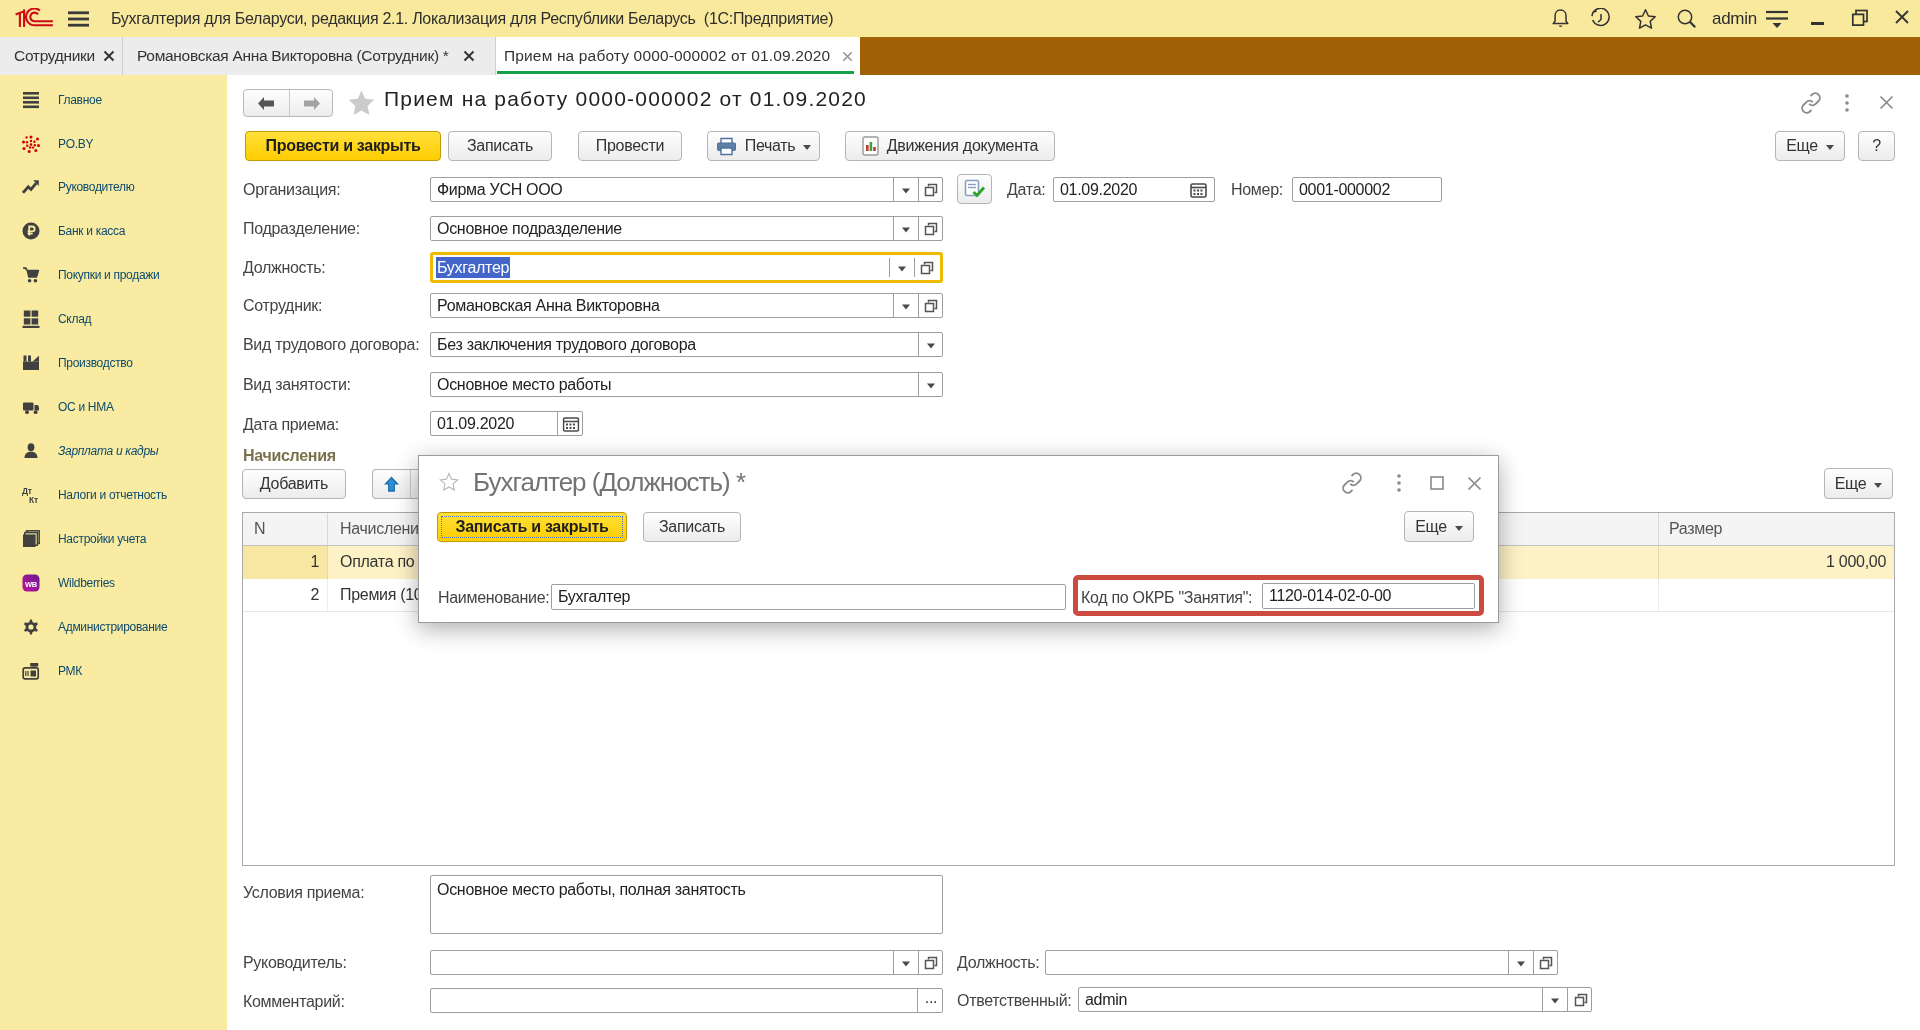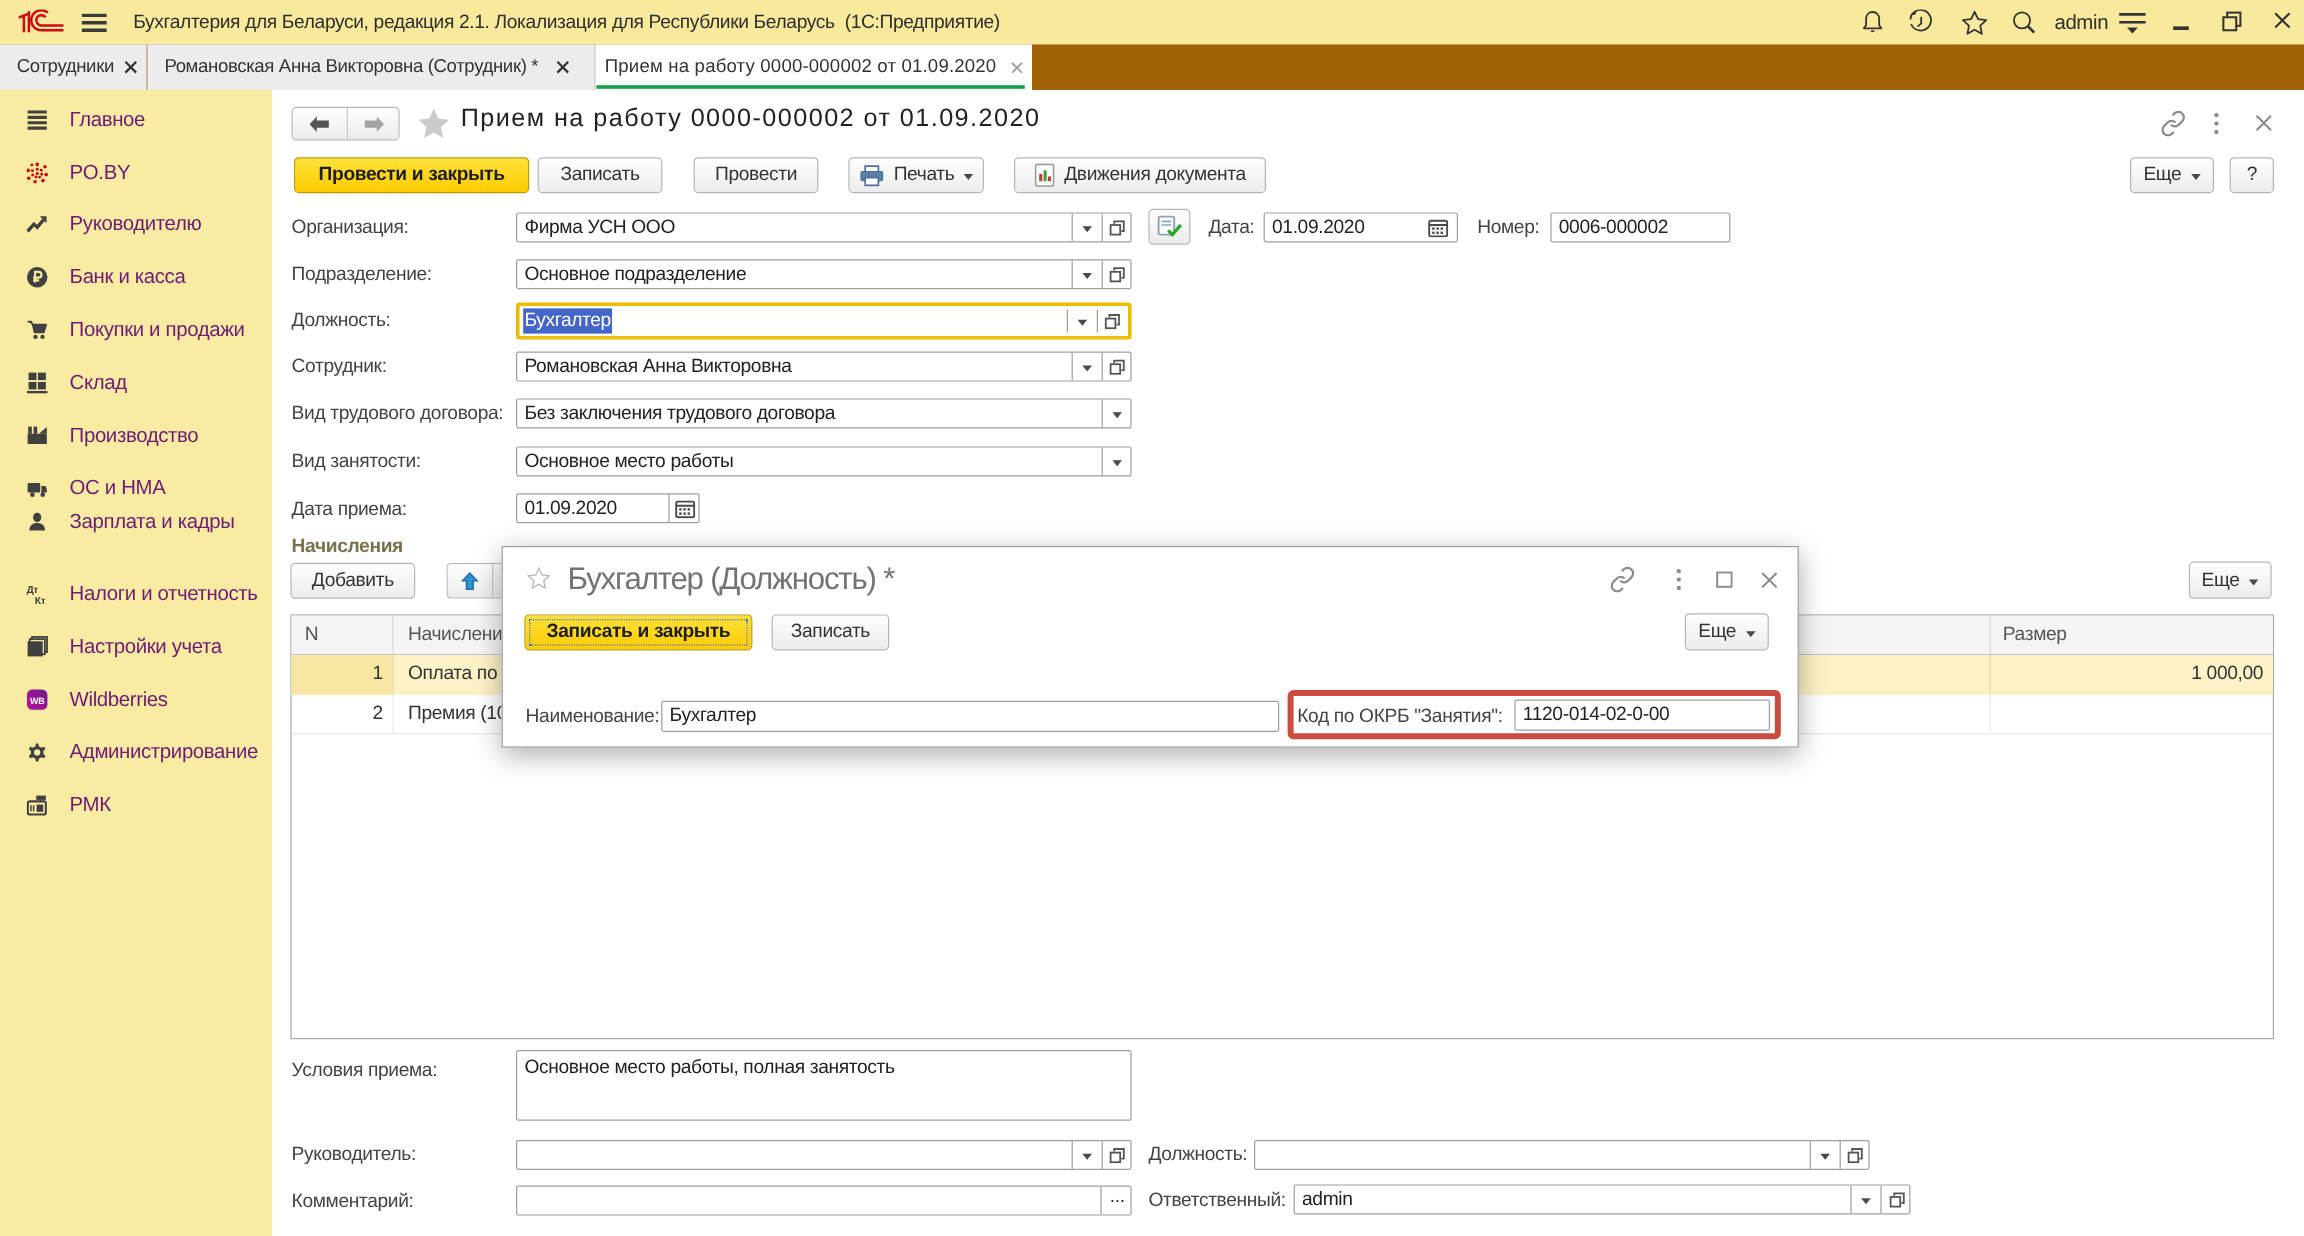--- a/index.html
+++ b/index.html
@@ -15,21 +15,21 @@
 #tabbar { left:0; top:37px; width:1920px; height:38px; background:#a16207; }
 .tab { position:absolute; top:0; height:38px; background:#ececec; color:#333; font-size:15.5px; }
 .tab .tx { position:absolute; top:10px; left:14px; white-space:nowrap; }
 #tab3 { background:#ffffff; }
 #tab3 .green { position:absolute; left:1px; bottom:1px; height:3px; background:#15a049; }
 .tabsep { position:absolute; top:0; width:1px; height:38px; background:#cfcfcf; }
 
 #sidebar { left:0; top:75px; width:227px; height:955px; background:#f9eba1; }
 .mi { position:absolute; left:0; width:227px; height:44px; }
 .mi .ic { position:absolute; left:22px; top:50%; transform:translateY(-50%); width:18px; height:18px; }
-.mi .tx { position:absolute; left:58px; top:50%; transform:translateY(-50%); font-size:17px; color:#701a75; white-space:nowrap; }
+.mi .tx { position:absolute; left:58px; top:50%; transform:translateY(-50%); font-size:12px; color:#0c4a6e; white-space:nowrap; }
 
 .lbl { position:absolute; font-size:16px; color:#444; white-space:nowrap; }
 .btn { position:absolute; display:flex; align-items:center; justify-content:center; gap:8px;
   background:linear-gradient(#fefefe,#ececec); border:1px solid #b5b5b5; border-radius:4px;
   font-size:16px; color:#333; white-space:nowrap; }
 .btn-y { background:linear-gradient(#ffe13b,#fc0); border:1px solid #c09b00; font-weight:bold; color:#1e1e1e; }
 .fld { position:absolute; background:#fff; border:1px solid #9e9e9e; border-radius:2px; }
 .fld .val { position:absolute; left:6px; top:50%; transform:translateY(-50%); font-size:16px; color:#222; white-space:nowrap; }
 .seg { position:absolute; top:0; bottom:0; border-left:1px solid #9e9e9e; }
 .tri { position:absolute; left:50%; top:50%; transform:translate(-50%,-30%); width:0; height:0;
@@ -206,21 +206,21 @@
   </div>
   <div class="mi" style="top:310px;">
     <svg class="ic" viewBox="0 0 18 18">
           <rect x="1" y="4.5" width="10.5" height="8" rx="1" fill="#404040"></rect>
           <path d="M12.5 7 H16 L17 9.5 V12.5 H12.5 Z" fill="#404040"></path>
           <circle cx="5" cy="14.2" r="1.9" fill="#404040"></circle>
           <circle cx="13.6" cy="14.2" r="1.9" fill="#404040"></circle>
         </svg>
     <div class="tx">ОС и НМА</div>
   </div>
-  <div class="mi" style="top:338px;">
+  <div class="mi" style="top:354px;font-style:italic;">
     <svg class="ic" viewBox="0 0 18 18">
           <ellipse cx="9" cy="5.2" rx="3.4" ry="4" fill="#404040"></ellipse>
           <path d="M2.5 16 C2.5 11.6 5.4 9.8 9 9.8 C12.6 9.8 15.5 11.6 15.5 16 Z" fill="#404040"></path>
         </svg>
     <div class="tx">Зарплата и кадры</div>
   </div>
   <div class="mi" style="top:398px;">
     <svg class="ic" viewBox="0 0 18 18">
           <text x="0" y="8" font-size="8.5" font-weight="bold" fill="#404040" font-family="Liberation Sans">Дт</text>
           <text x="7" y="17" font-size="8.5" font-weight="bold" fill="#404040" font-family="Liberation Sans">Кт</text>
@@ -360,21 +360,21 @@
           <rect x="7" y="7.5" width="2" height="2"></rect>
           <rect x="10.5" y="7.5" width="2" height="2"></rect>
           <rect x="3.5" y="11" width="2" height="2"></rect>
           <rect x="7" y="11" width="2" height="2"></rect>
           <rect x="10.5" y="11" width="2" height="2"></rect>
         </g>
       </svg>
 </div>
 <div class="lbl" style="left:1231px;top:181px;">Номер:</div>
 <div class="fld" style="left:1292px;top:177px;width:150px;height:25px;">
-      <div class="val">0006-000002</div>
+      <div class="val">0001-000002</div>
     </div>
 
 <div class="lbl" style="left:243px;top:220px;">Подразделение:</div>
 <div class="fld" style="left:430px;top:216px;width:513px;height:25px;">
   <div class="val">Основное подразделение</div>
   <div class="seg" style="left:462px;width:25px;">
         <span class="tri"></span>
       </div>
   <div class="seg" style="left:487px;width:25px;">
         <svg class="cpic" viewBox="0 0 14 14">

